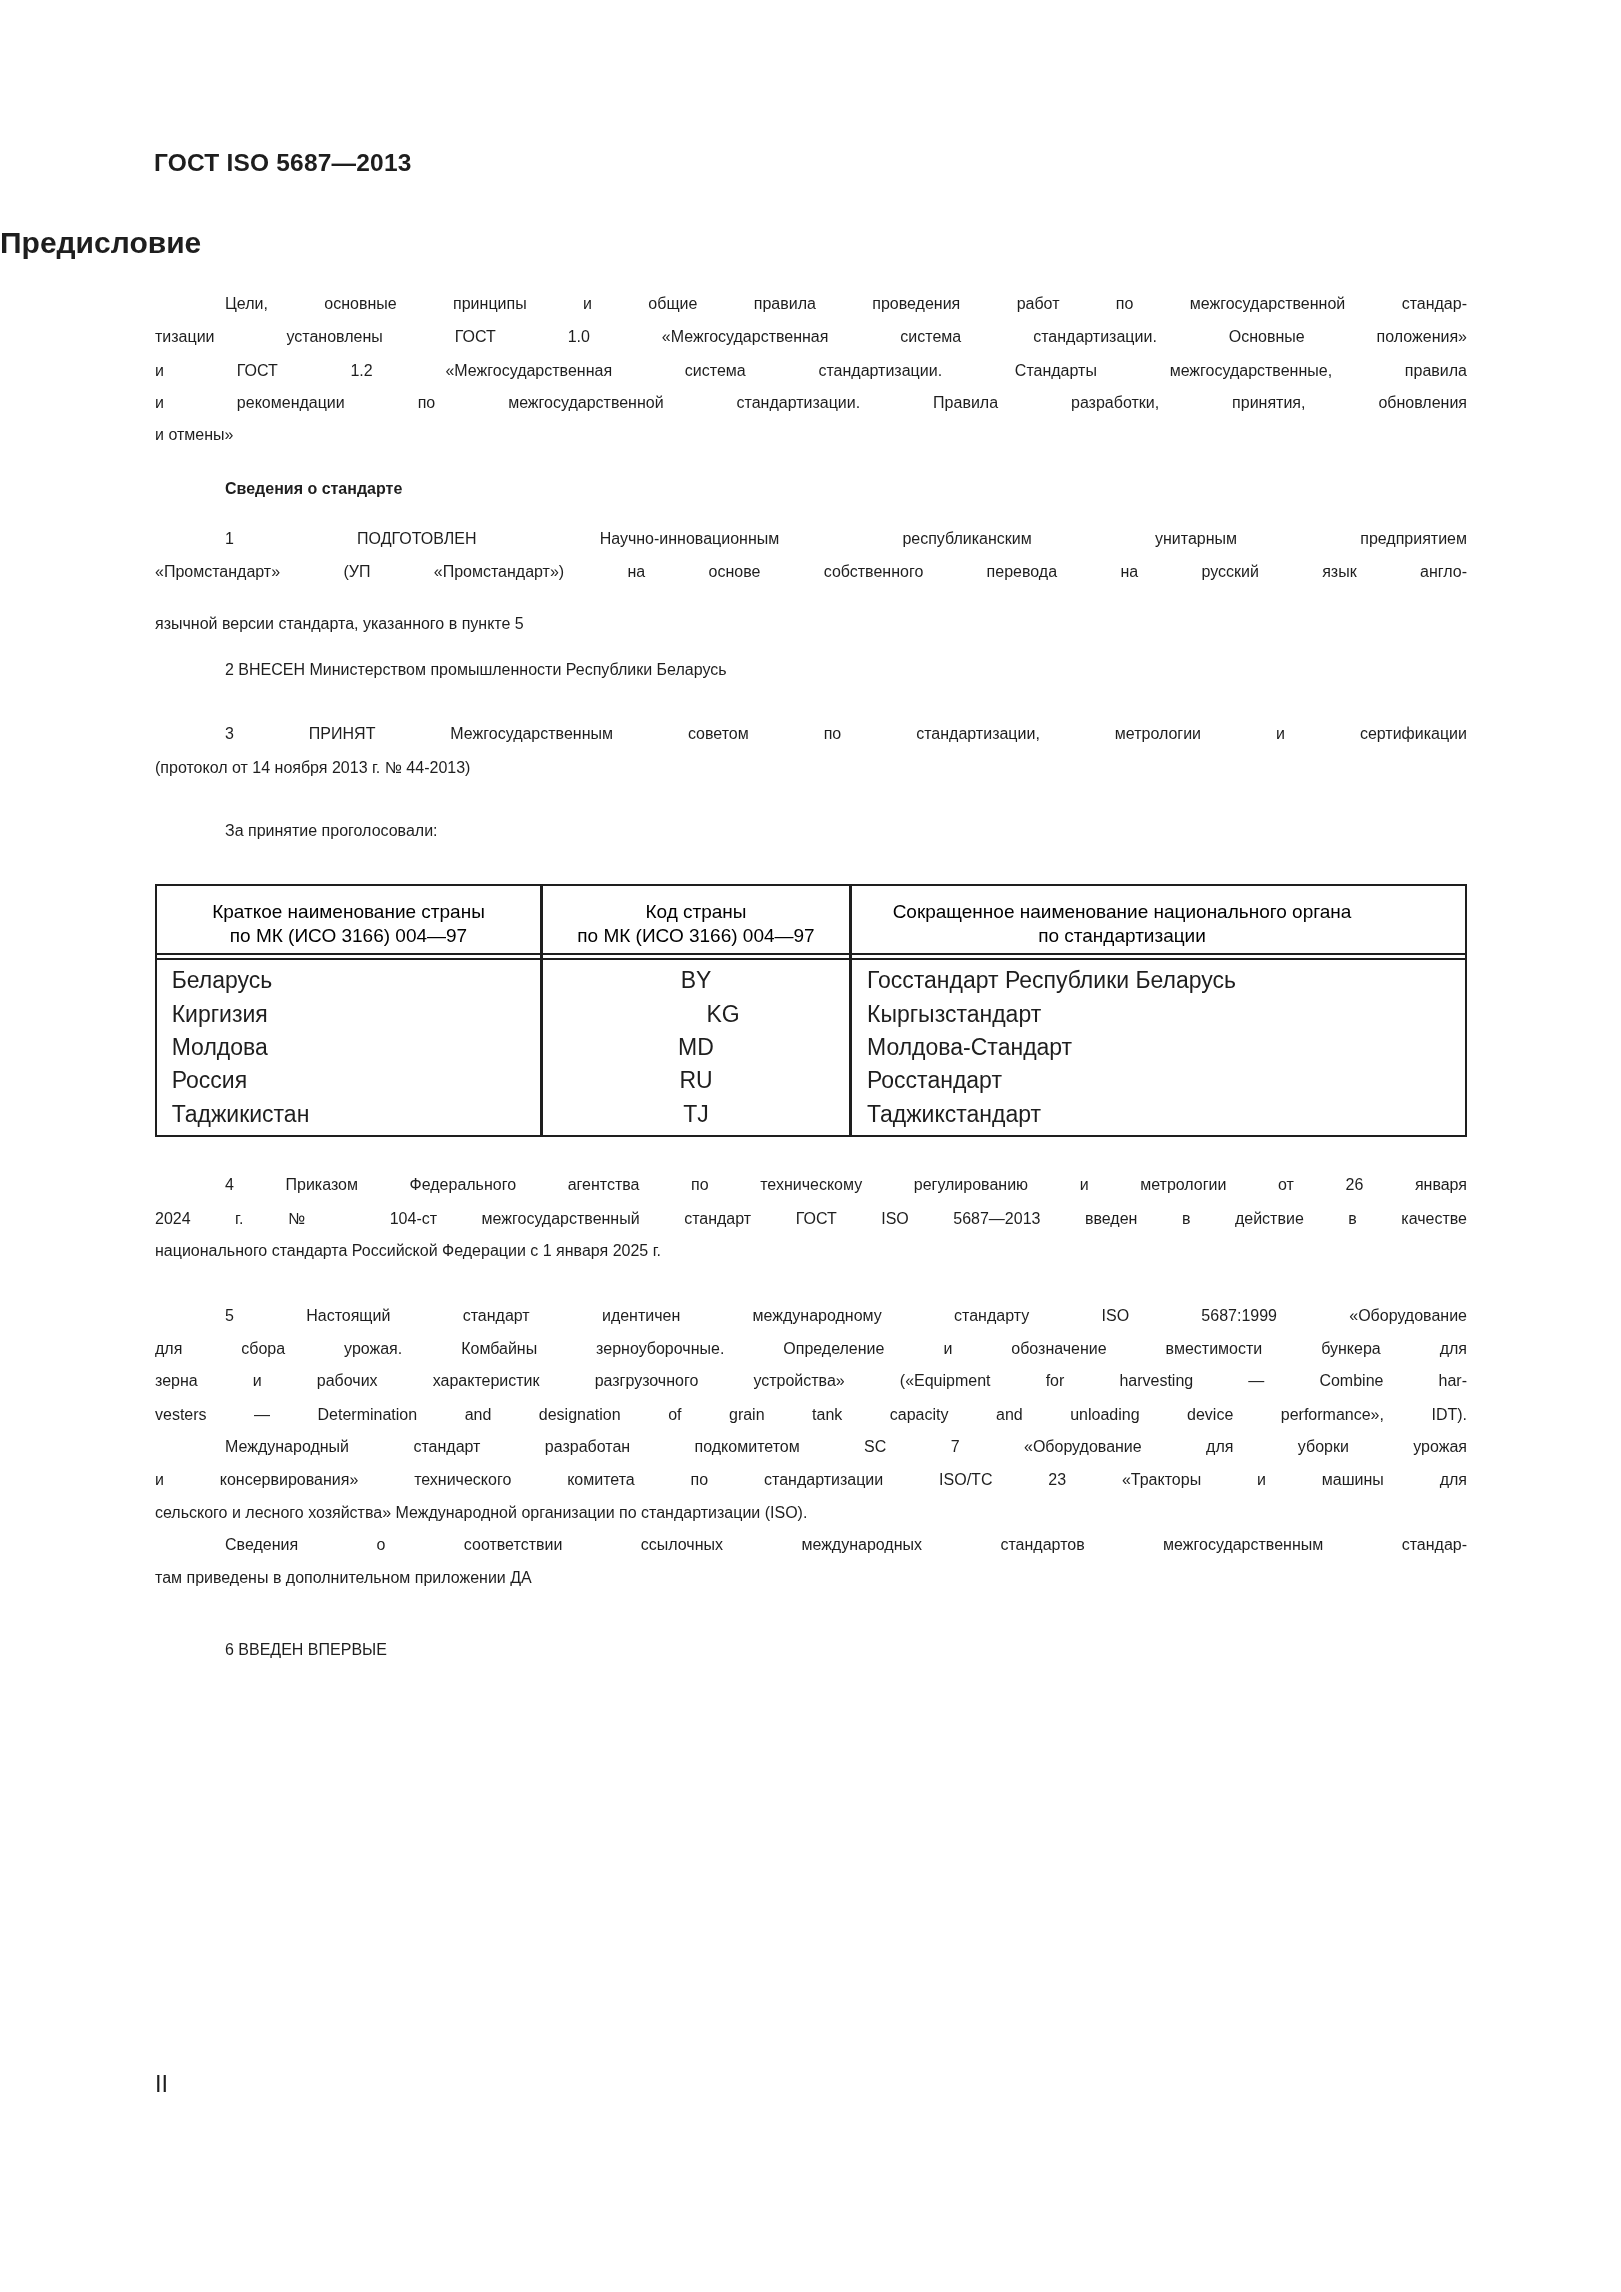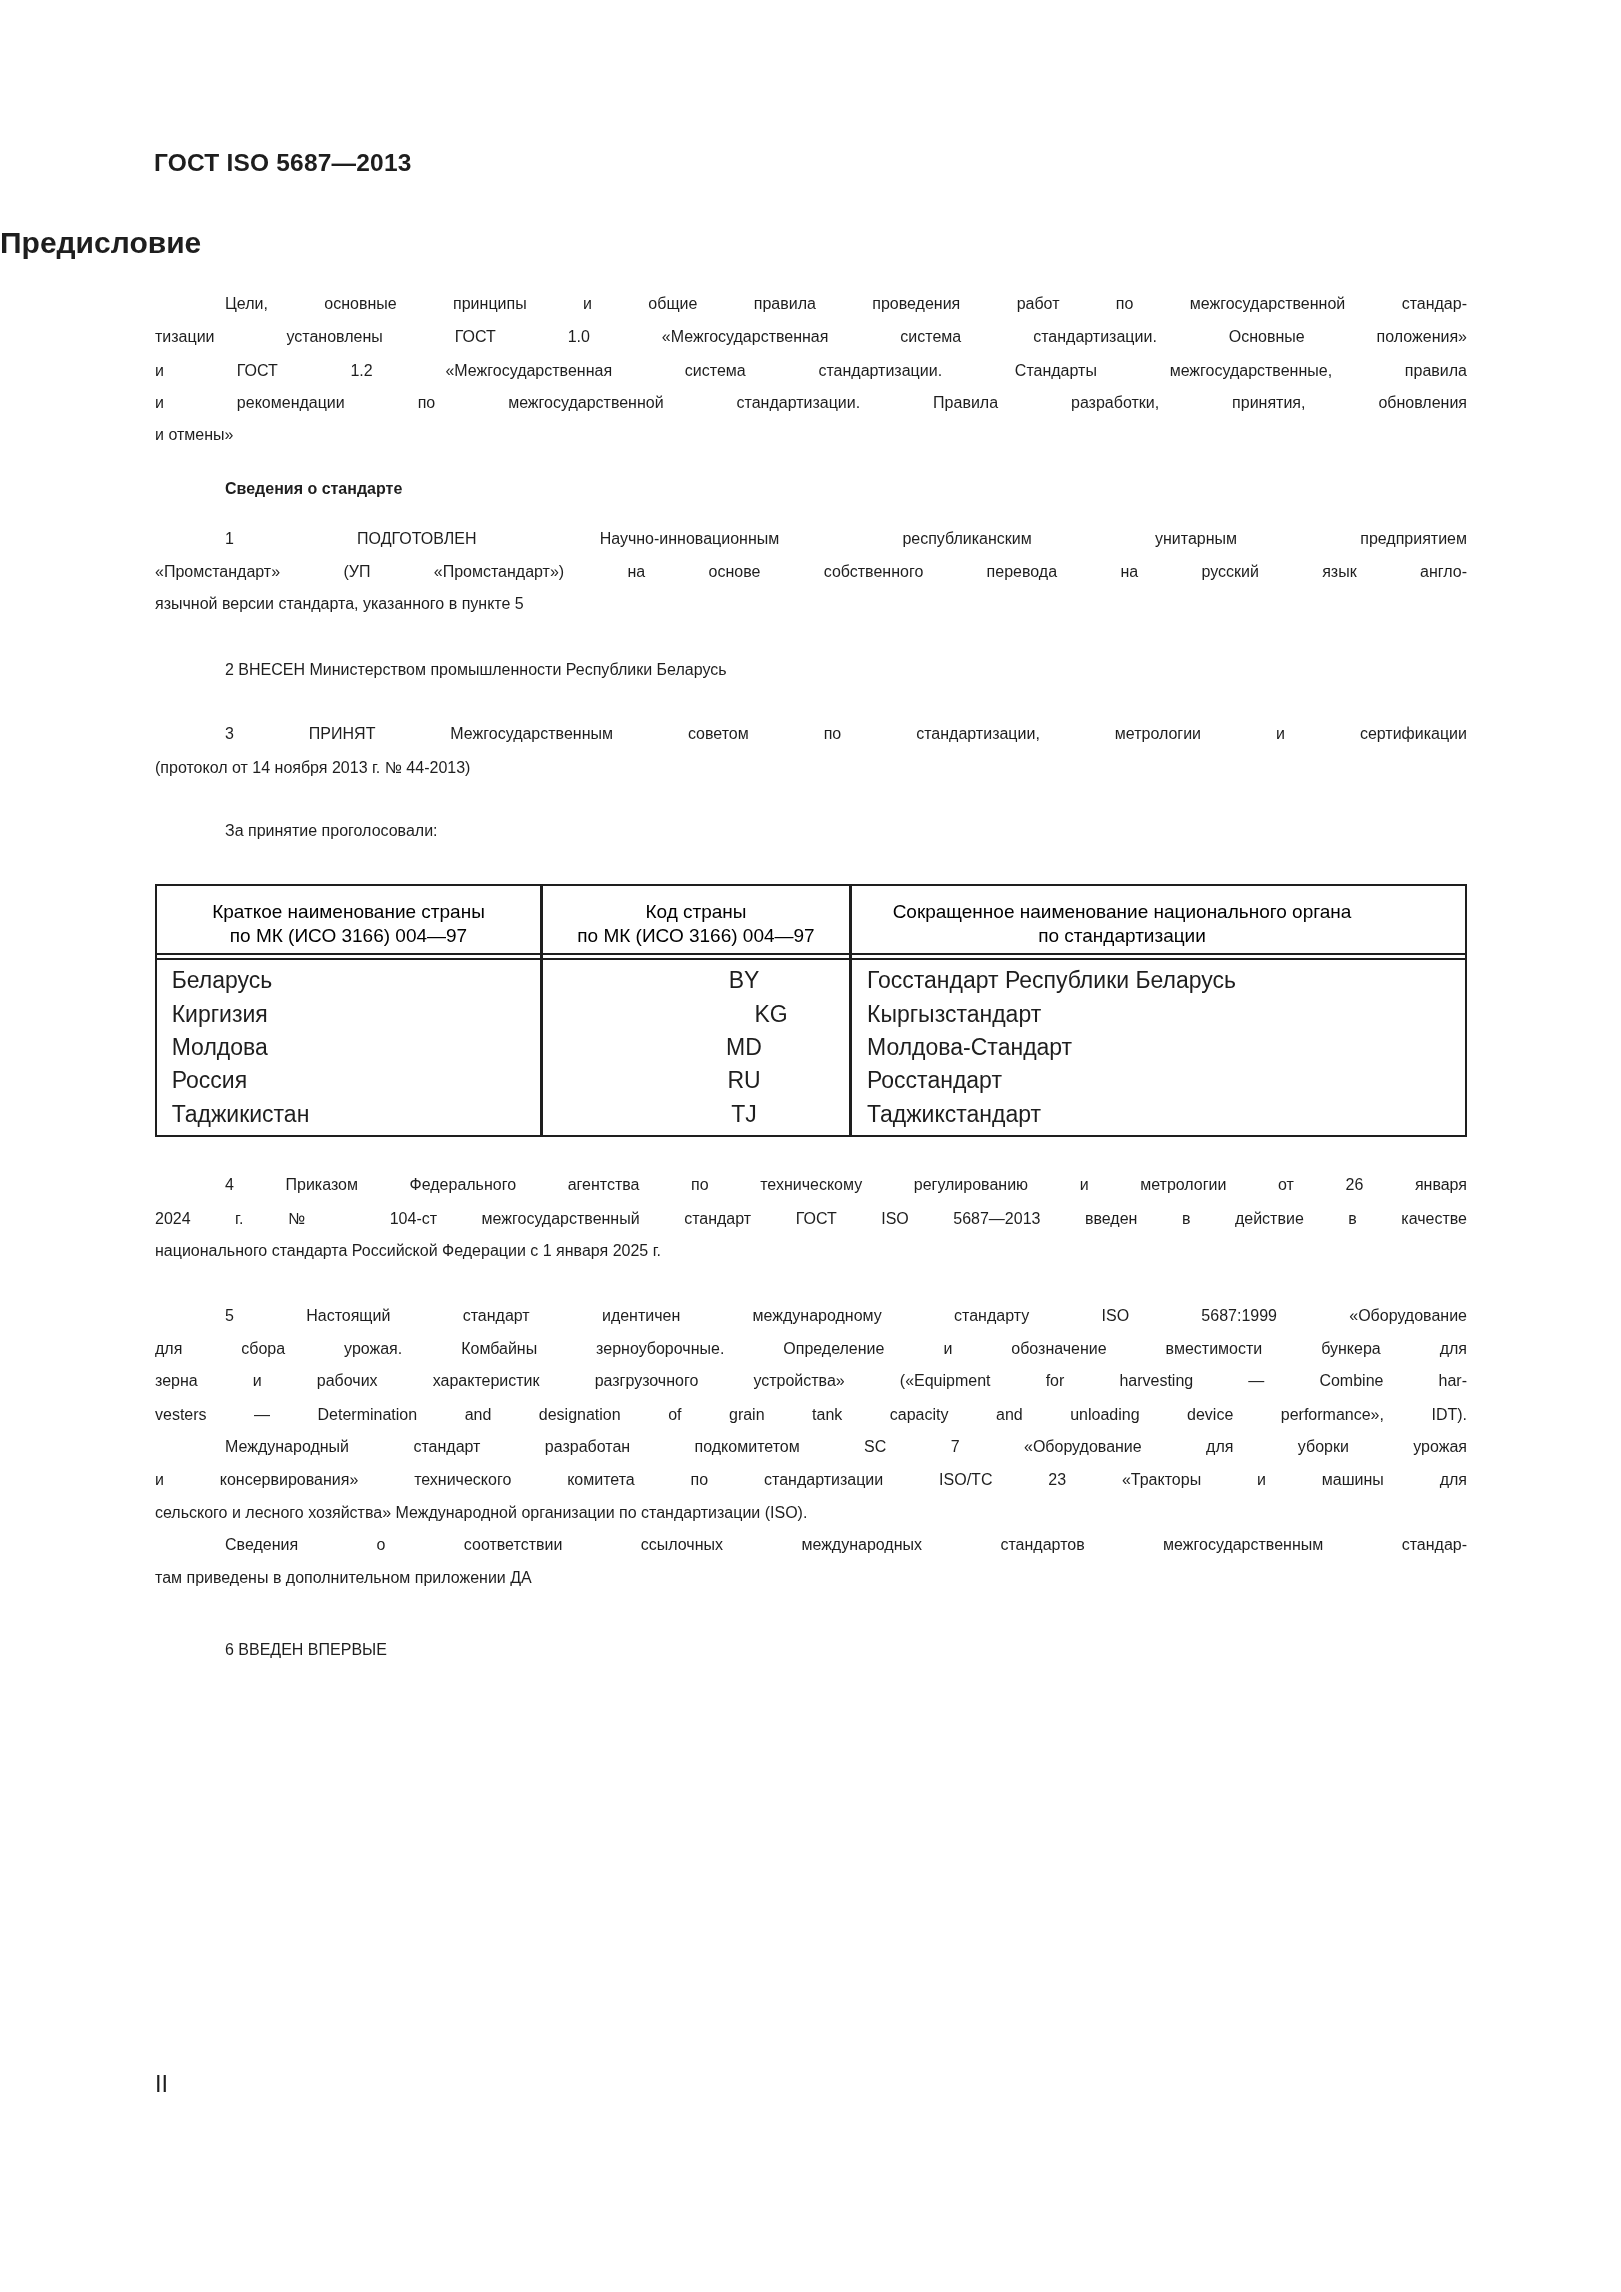--- a/index.html
+++ b/index.html
@@ -11,21 +11,21 @@
     .line { position: absolute; left: 155px; width: 1312px; font-size: 16px; line-height: 27.4px; white-space: nowrap; }
     .line.just { text-align: justify; text-align-last: justify; }
     .line.ind { left: 225px; width: 1242px; }
     .bold { font-weight: bold; }
     .tbl { position: absolute; left: 155px; top: 884px; width: 1312px; height: 253px;
            border: 2.9px solid #1e1e1e; box-sizing: border-box; }
     .vline { position: absolute; top: 0; bottom: 0; width: 2.9px; background: #1e1e1e; }
     .hline { position: absolute; left: 0; right: 0; height: 2px; background: #1e1e1e; }
     .th { position: absolute; top: 13.7px; text-align: center; font-size: 19px; line-height: 24.5px; color: #000000; }
     .td { position: absolute; font-size: 23px; line-height: 33px; white-space: nowrap; }
-    .td.center { text-align: center; padding-left: 48px; }
+    .td.center { text-align: center; }
     .pagenum { position: absolute; left: 155px; top: 2071px; font-size: 23.5px; }
   </style>
 </head>
 <body>
 
 <div class="page">
 
   <div class="doc-code">ГОСТ ISO 5687—2013</div>
   <div class="title">Предисловие</div>
 
@@ -35,21 +35,21 @@
     <div class="line just" style="top:357px">и ГОСТ 1.2 «Межгосударственная система стандартизации. Стандарты межгосударственные, правила</div>
     <div class="line just" style="top:389px">и рекомендации по межгосударственной стандартизации. Правила разработки, принятия, обновления</div>
     <div class="line" style="top:421px">и отмены»</div>
   </div>
 
   <div class="line ind bold" style="top:475px">Сведения о стандарте</div>
 
   <div>
     <div class="line ind just" style="top:525px">1 ПОДГОТОВЛЕН Научно-инновационным республиканским унитарным предприятием</div>
     <div class="line just" style="top:558px">«Промстандарт» (УП «Промстандарт») на основе собственного перевода на русский язык англо-</div>
-    <div class="line" style="top:590px">язычной версии стандарта, указанного в пункте 5</div>
+    <div class="line" style="top:610px">язычной версии стандарта, указанного в пункте 5</div>
   </div>
 
   <div class="line ind" style="top:656px">2 ВНЕСЕН Министерством промышленности Республики Беларусь</div>
 
   <div>
     <div class="line ind just" style="top:720px">3 ПРИНЯТ Межгосударственным советом по стандартизации, метрологии и сертификации</div>
     <div class="line" style="top:754px">(протокол от 14 ноября 2013 г. № 44-2013)</div>
   </div>
 
   <div class="line ind" style="top:817px">За принятие проголосовали:</div>

